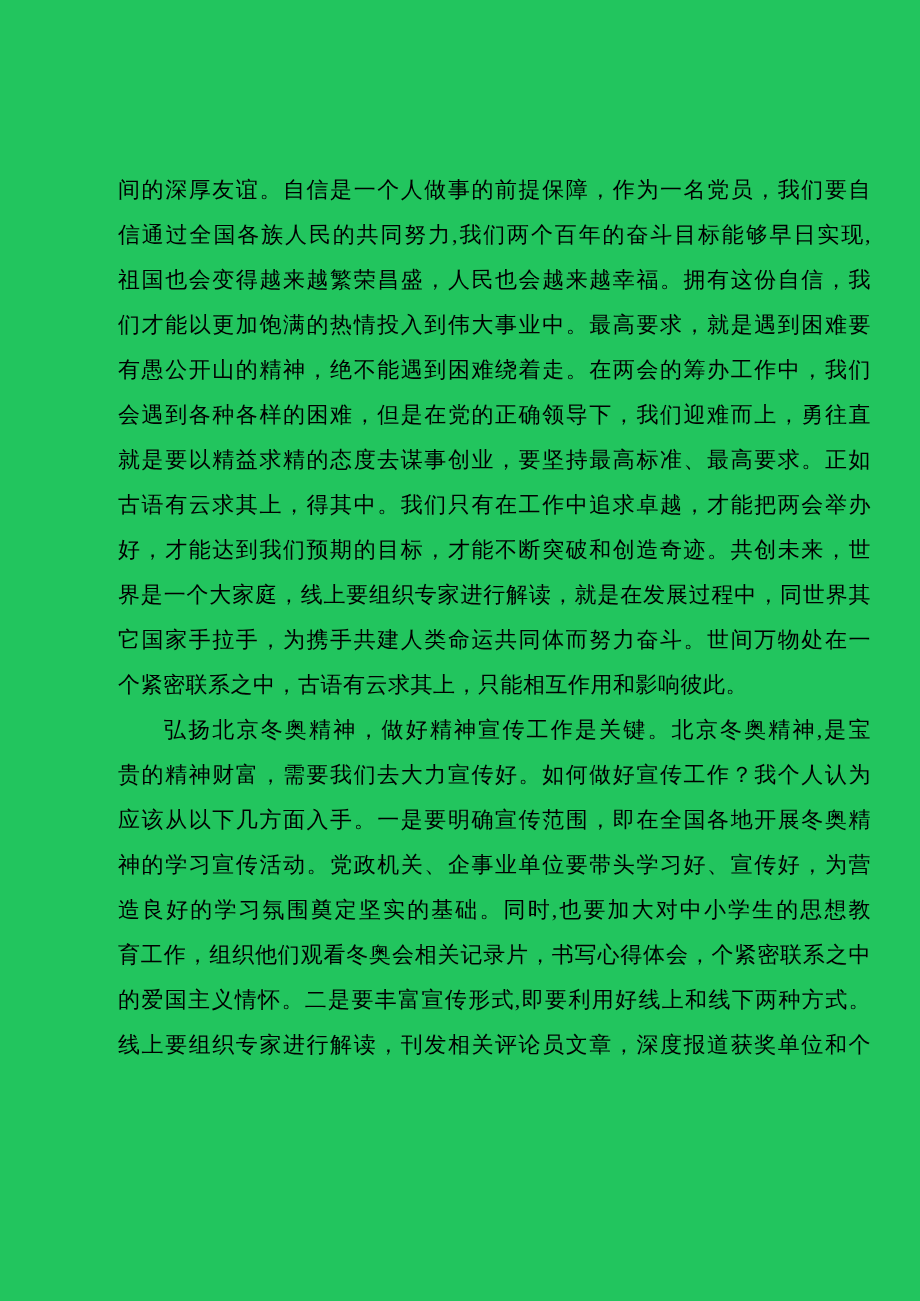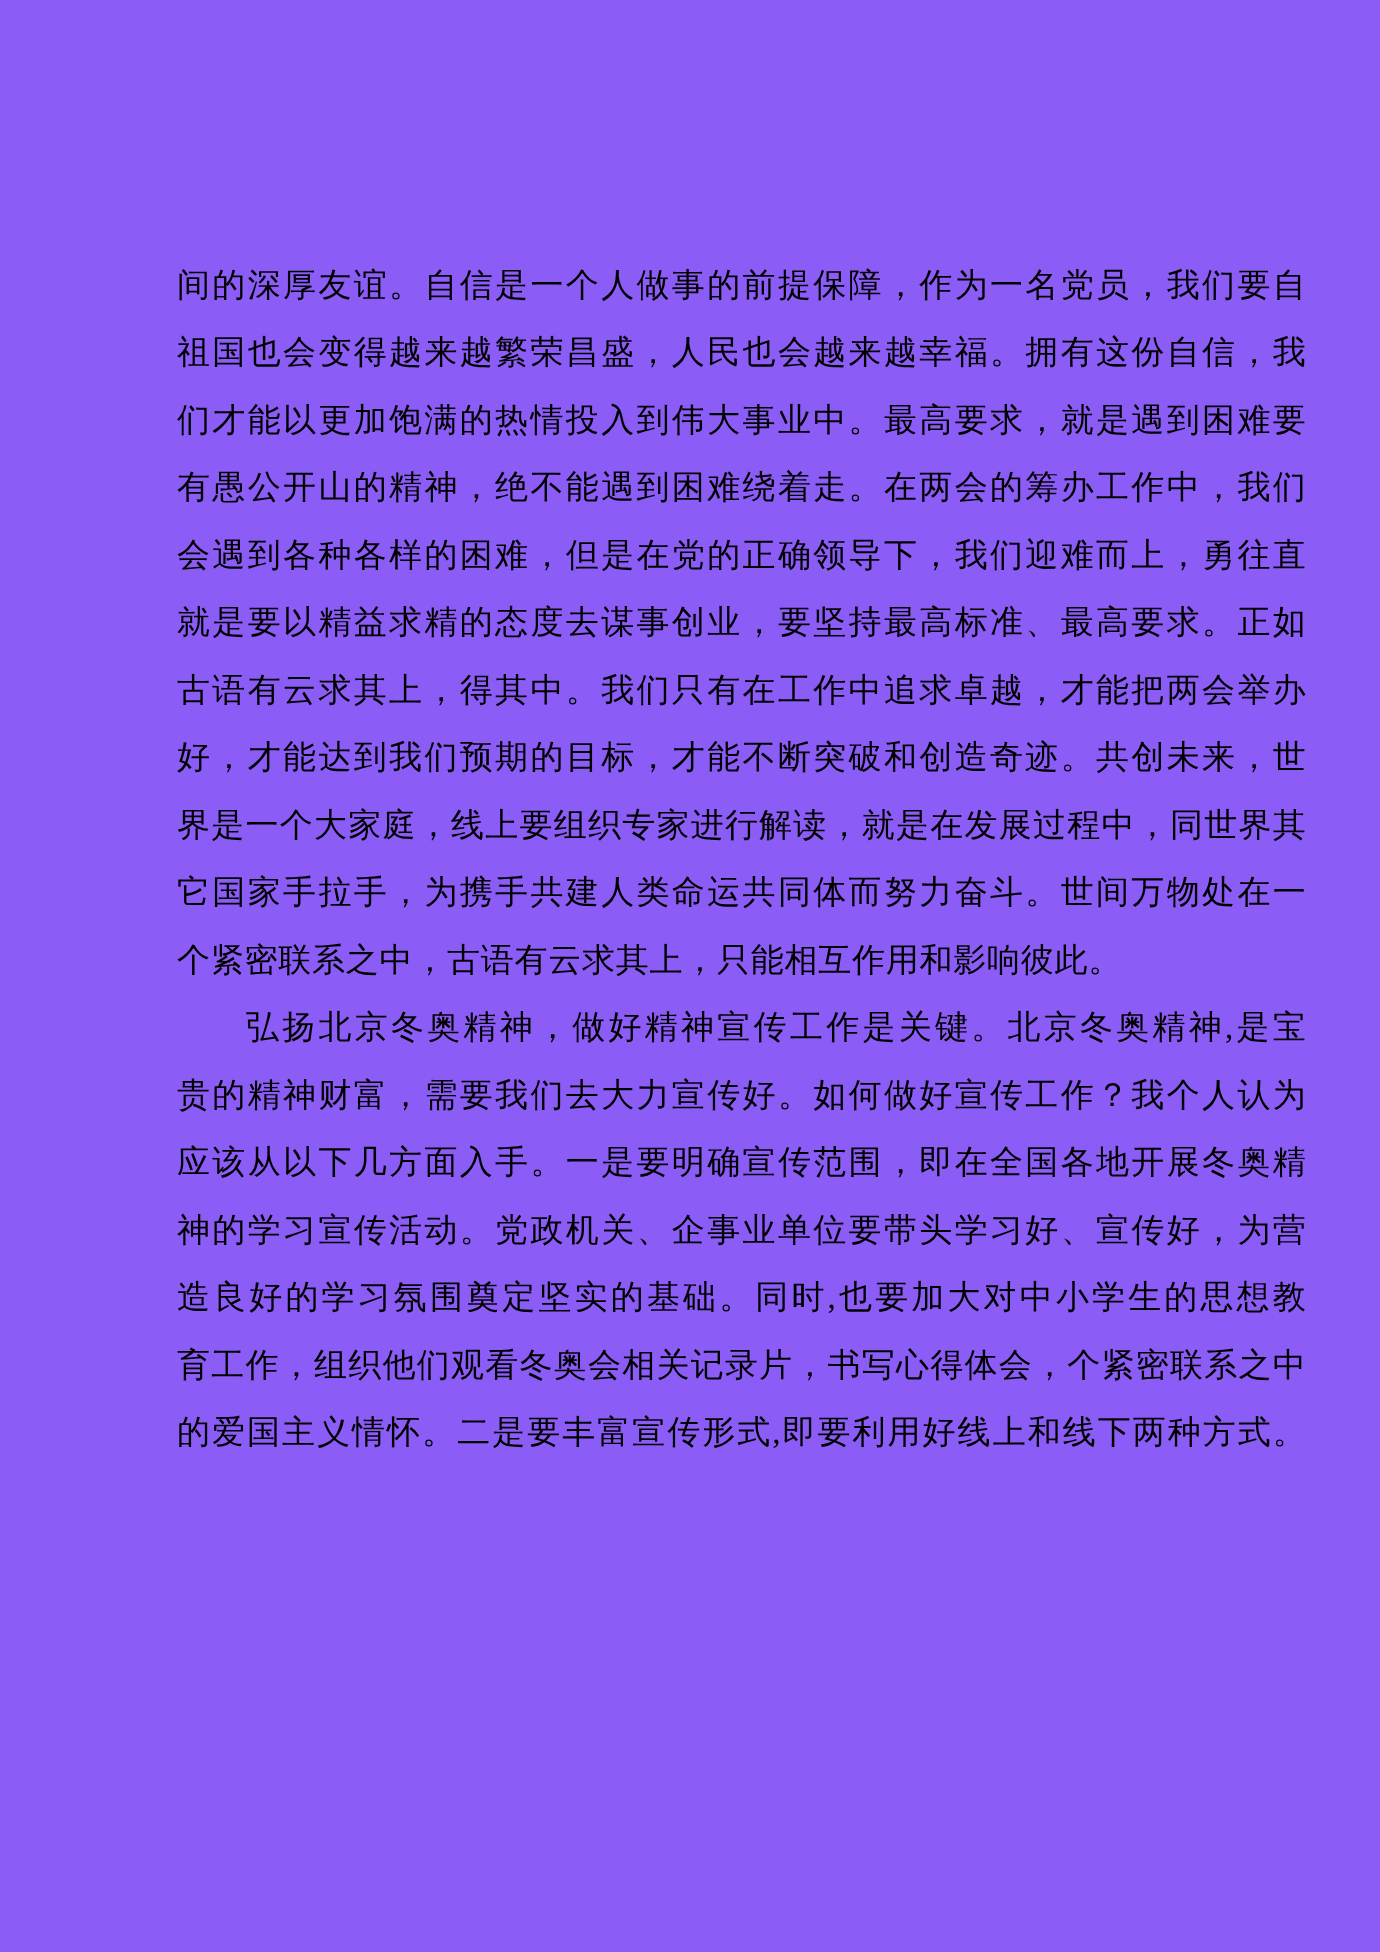--- a/index.html
+++ b/index.html
@@ -4,21 +4,21 @@
 <style>
   html, body {
     margin: 0;
     padding: 0;
     background: #ffffff;
   }
   .page {
     position: relative;
     width: 920px;
     height: 1301px;
-    background: #8b5cf6;
+    background: #22c55e;
     overflow: hidden;
     font-family: "Liberation Serif", "DejaVu Serif", serif;
   }
   .text-block {
     position: absolute;
     left: 118px;
     top: 167px;
     width: 753px;
     color: #000000;
     font-size: 22px;
@@ -38,31 +38,33 @@
   .line.last-left {
     text-align-last: left;
   }
 </style>
 </head>
 <body>
 
 <div class="page">
   <div class="text-block">
       <div class="line">间的深厚友谊。自信是一个人做事的前提保障，作为一名党员，我们要自</div>
+      <div class="line">信通过全国各族人民的共同努力,我们两个百年的奋斗目标能够早日实现,</div>
       <div class="line">祖国也会变得越来越繁荣昌盛，人民也会越来越幸福。拥有这份自信，我</div>
       <div class="line">们才能以更加饱满的热情投入到伟大事业中。最高要求，就是遇到困难要</div>
       <div class="line">有愚公开山的精神，绝不能遇到困难绕着走。在两会的筹办工作中，我们</div>
       <div class="line">会遇到各种各样的困难，但是在党的正确领导下，我们迎难而上，勇往直</div>
       <div class="line">就是要以精益求精的态度去谋事创业，要坚持最高标准、最高要求。正如</div>
       <div class="line">古语有云求其上，得其中。我们只有在工作中追求卓越，才能把两会举办</div>
       <div class="line">好，才能达到我们预期的目标，才能不断突破和创造奇迹。共创未来，世</div>
       <div class="line">界是一个大家庭，线上要组织专家进行解读，就是在发展过程中，同世界其</div>
       <div class="line">它国家手拉手，为携手共建人类命运共同体而努力奋斗。世间万物处在一</div>
       <div class="line last-left">个紧密联系之中，古语有云求其上，只能相互作用和影响彼此。</div>
       <div class="line indent">弘扬北京冬奥精神，做好精神宣传工作是关键。北京冬奥精神,是宝</div>
       <div class="line">贵的精神财富，需要我们去大力宣传好。如何做好宣传工作？我个人认为</div>
       <div class="line">应该从以下几方面入手。一是要明确宣传范围，即在全国各地开展冬奥精</div>
       <div class="line">神的学习宣传活动。党政机关、企事业单位要带头学习好、宣传好，为营</div>
       <div class="line">造良好的学习氛围奠定坚实的基础。同时,也要加大对中小学生的思想教</div>
       <div class="line">育工作，组织他们观看冬奥会相关记录片，书写心得体会，个紧密联系之中</div>
       <div class="line">的爱国主义情怀。二是要丰富宣传形式,即要利用好线上和线下两种方式。</div>
+      <div class="line">线上要组织专家进行解读，刊发相关评论员文章，深度报道获奖单位和个</div>
     </div>
 </div>
 
 </body></html>

